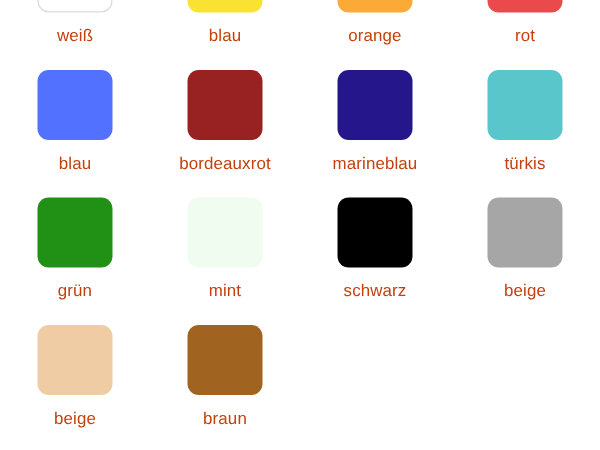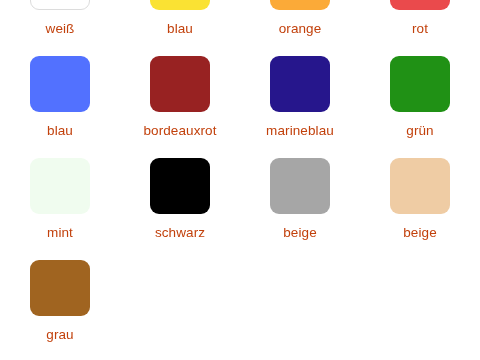--- a/index.html
+++ b/index.html
@@ -80,20 +80,24 @@
     </div>
     <div class="swatch-cell">
       <div class="swatch-chip" style="background-color: rgb(152, 34, 34);"></div>
       <div class="swatch-label">bordeauxrot</div>
     </div>
     <div class="swatch-cell">
       <div class="swatch-chip" style="background-color: rgb(38, 22, 140);"></div>
       <div class="swatch-label">marineblau</div>
     </div>
     <div class="swatch-cell">
+      <div class="swatch-chip" style="background-color: rgb(89, 198, 204);"></div>
+      <div class="swatch-label">türkis</div>
+    </div>
+    <div class="swatch-cell">
       <div class="swatch-chip" style="background-color: rgb(32, 145, 21);"></div>
       <div class="swatch-label">grün</div>
     </div>
     <div class="swatch-cell">
       <div class="swatch-chip" style="background-color: rgb(240, 252, 239);"></div>
       <div class="swatch-label">mint</div>
     </div>
     <div class="swatch-cell">
       <div class="swatch-chip" style="background-color: rgb(0, 0, 0);"></div>
       <div class="swatch-label">schwarz</div>
@@ -101,15 +105,15 @@
     <div class="swatch-cell">
       <div class="swatch-chip" style="background-color: rgb(166, 166, 166);"></div>
       <div class="swatch-label">beige</div>
     </div>
     <div class="swatch-cell">
       <div class="swatch-chip" style="background-color: rgb(239, 204, 164);"></div>
       <div class="swatch-label">beige</div>
     </div>
     <div class="swatch-cell">
       <div class="swatch-chip" style="background-color: rgb(160, 100, 32);"></div>
-      <div class="swatch-label">grau</div>
+      <div class="swatch-label">braun</div>
     </div>
   </div>
 
 </body></html>

